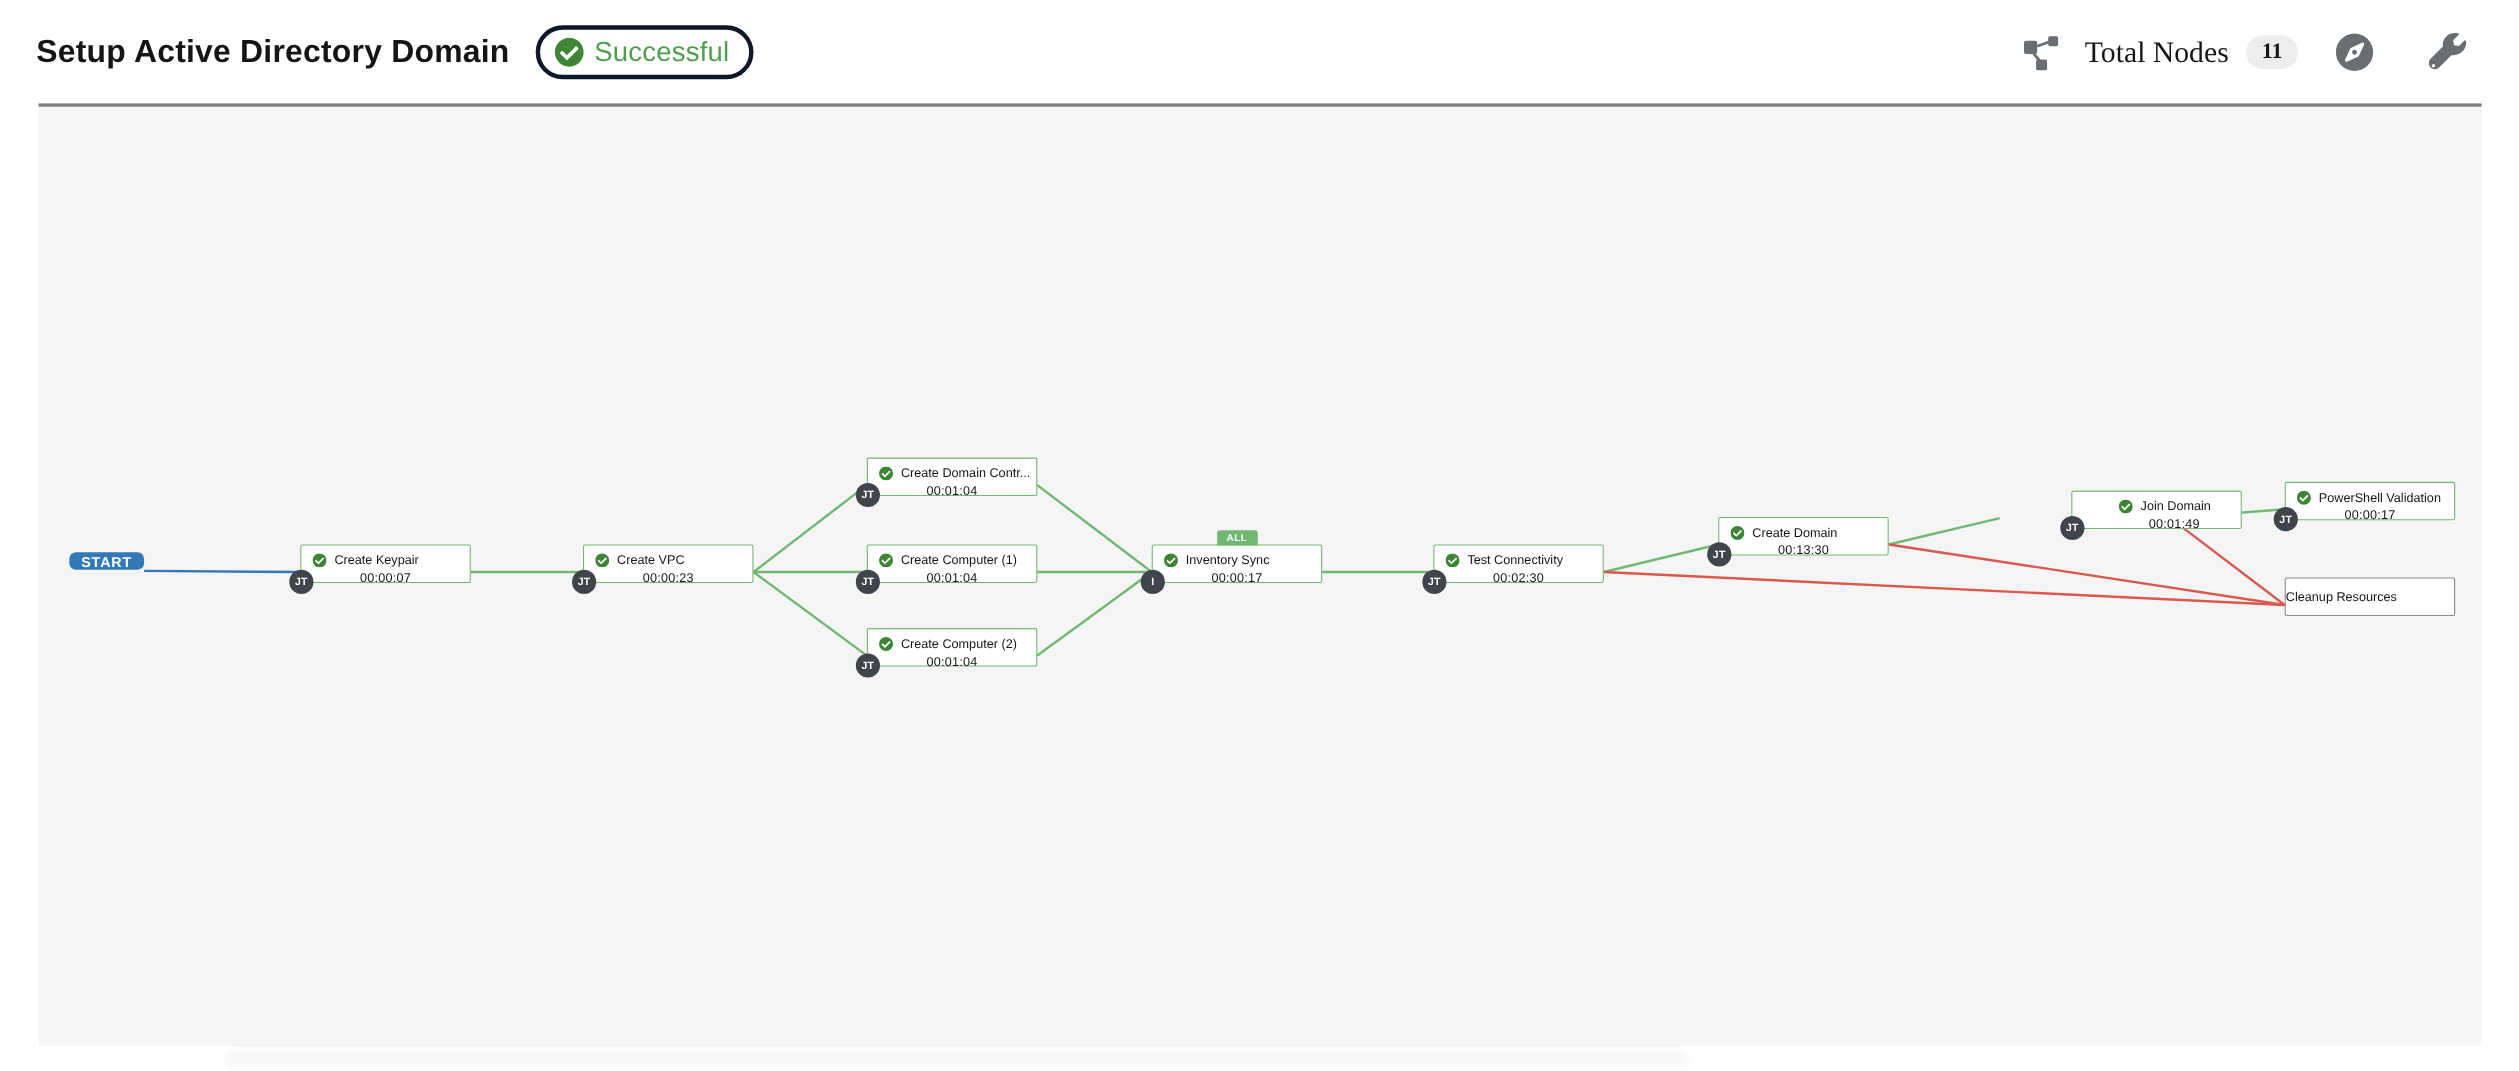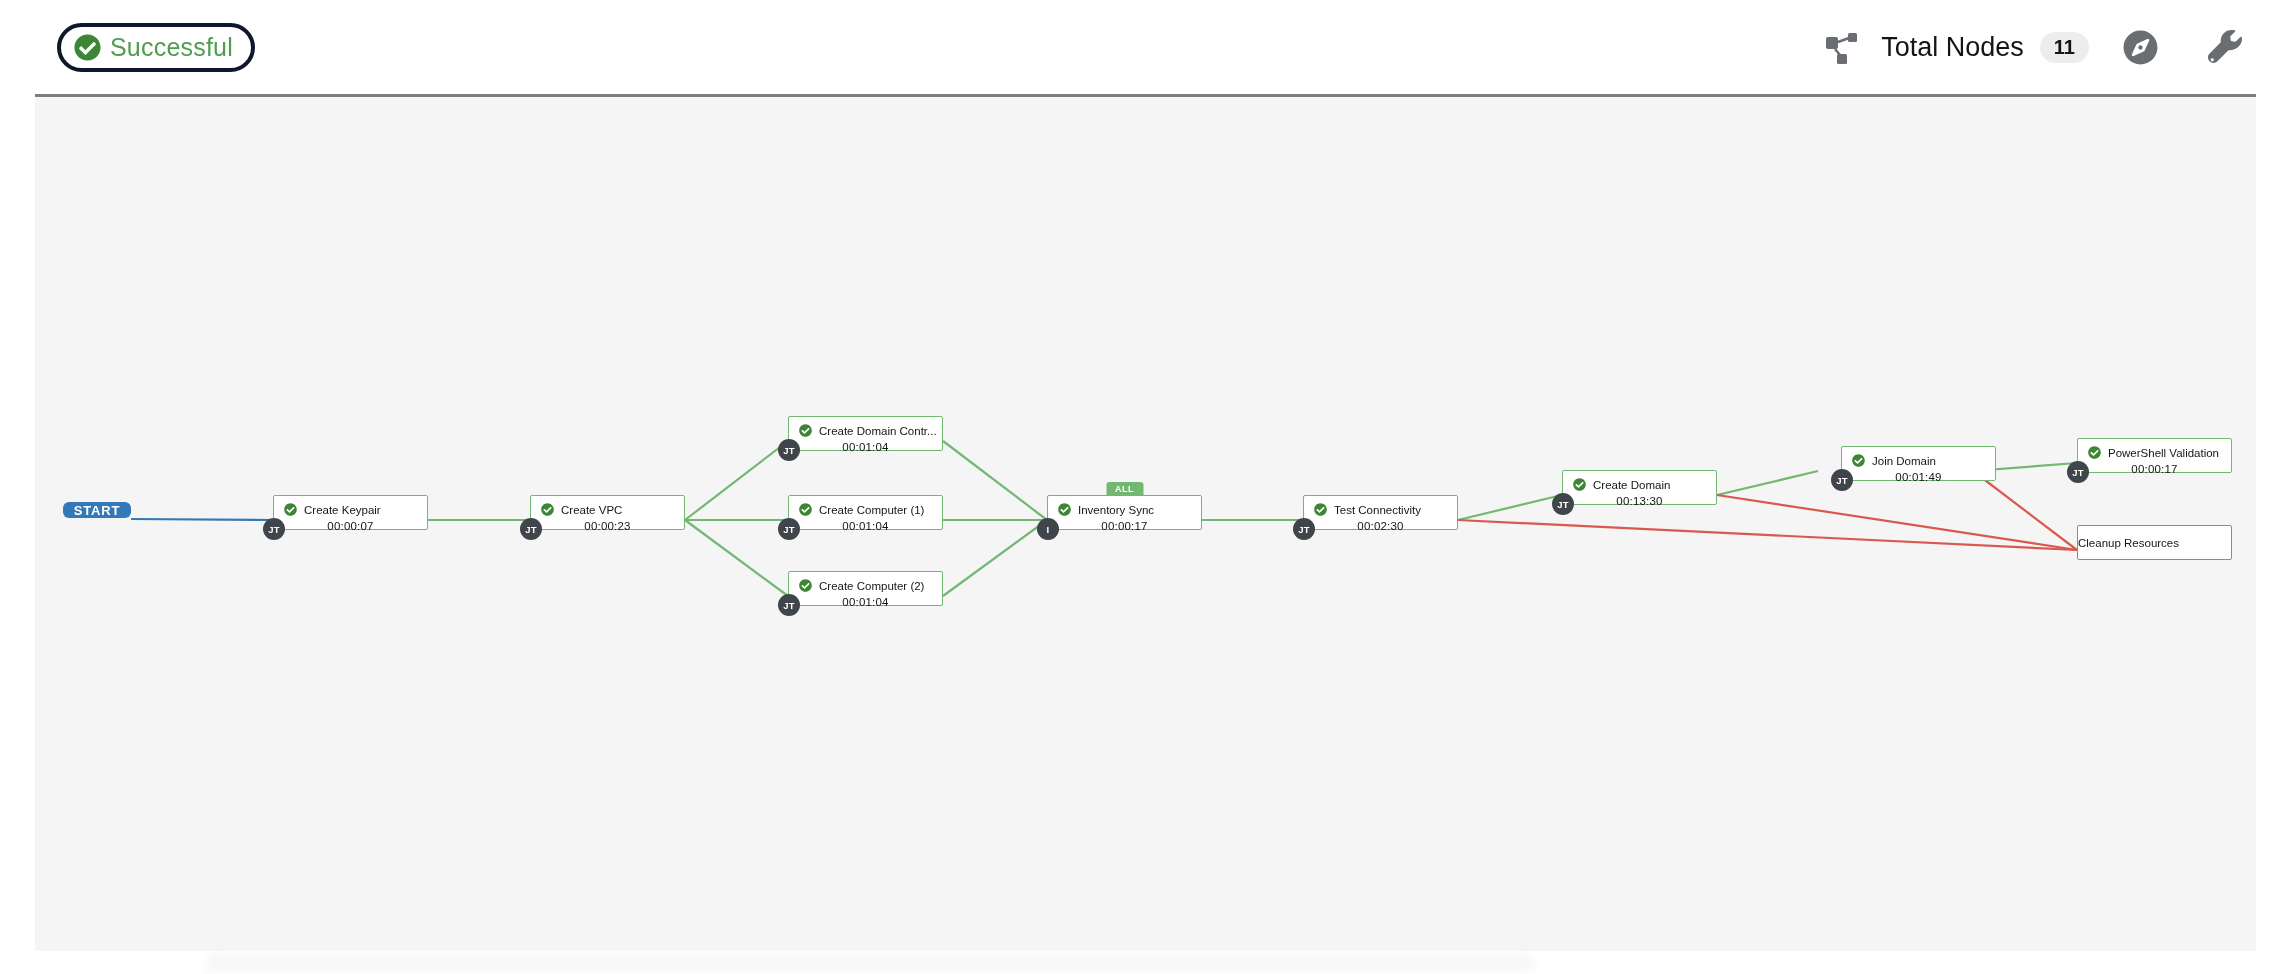--- a/index.html
+++ b/index.html
@@ -4,21 +4,21 @@
 <style>
   html,body{margin:0;padding:0;background:#ffffff;font-family:"Liberation Sans",sans-serif;}
   body{width:2290px;height:974px;position:relative;overflow:hidden;color:#151515;}
 
   
   .header{position:absolute;left:0;top:0;width:2290px;height:94px;display:flex;align-items:center;box-sizing:border-box;padding:0 48px 0 33px;background:#fff;}
   .page-title{font-size:29px;font-weight:700;margin:0;letter-spacing:.2px;white-space:nowrap;}
   .status-pill{display:inline-flex;align-items:center;gap:9px;border:4px solid #0f172a;border-radius:26px;padding:6px 18px 6px 13px;margin-left:24px;background:#fff;}
   .status-pill .check-circle svg{display:block;}
   .status-label{font-size:25px;color:var(--status-green,#4f9d4f);letter-spacing:.2px;}
-  .header-right{margin-left:auto;display:flex;align-items:center;}
+  .header-right{margin-left:auto;display:flex;align-items:center;font-family:Liberation Serif, serif;}
   .total-nodes-label{font-size:27px;margin-left:22px;white-space:nowrap;}
   .count-pill{margin-left:16px;background:#ededed;border-radius:18px;padding:4px 14px;font-size:20px;font-weight:600;}
   .icon-btn{display:inline-flex;align-items:center;justify-content:center;background:none;border:none;padding:0;cursor:pointer;}
   .compass-btn{margin-left:34px;}
   .wrench-btn{margin-left:50px;}
 
   
   .canvas{position:absolute;left:35px;top:94px;width:2221px;height:854px;background:#f5f5f5;border-top:3px solid #7b7e81;box-sizing:content-box;}
   #edges{position:absolute;left:0;top:0;width:2221px;height:854px;}
   #nodes{position:absolute;left:0;top:0;width:100%;height:100%;}
@@ -33,20 +33,21 @@
   .node-time{text-align:center;font-size:11.5px;margin-top:4px;letter-spacing:.2px;}
   .node-badge{position:absolute;left:-11px;bottom:-11px;width:22px;height:22px;border-radius:50%;background:var(--badge-bg,#40454b);color:#fff;font-size:9.5px;font-weight:700;display:flex;align-items:center;justify-content:center;letter-spacing:.3px;}
   .all-badge{position:absolute;left:50%;transform:translateX(-50%);top:-14px;height:14px;line-height:14px;padding:0 9px;background:var(--edge-success,#72b872);color:#fff;font-size:9px;font-weight:700;border-radius:3px 3px 0 0;letter-spacing:.5px;}
 
   .bottom-fade{position:absolute;left:170px;top:856px;width:1330px;height:18px;background:#efefef;opacity:.45;border-radius:12px 12px 0 0;filter:blur(3px);}
 </style>
 </head>
 <body>
 
 <div class="header">
+  <h1 class="page-title">Setup Active Directory Domain</h1>
 
   <div class="status-pill">
     <span class="check-circle">
       <svg width="27" height="27" viewBox="0 0 512 512">
           <path fill="#3e8635" d="M504 256c0 136.967-111.033 248-248 248S8 392.967 8 256 119.033 8 256 8s248 111.033 248 248zM227.314 387.314l184-184c6.248-6.248 6.248-16.379 0-22.627l-22.627-22.627c-6.248-6.249-16.379-6.249-22.628 0L216 308.118l-70.059-70.059c-6.248-6.248-16.379-6.248-22.628 0l-22.627 22.627c-6.248 6.248-6.248 16.379 0 22.627l104 104c6.249 6.249 16.379 6.249 22.628.001z"></path>
         </svg>
     </span>
     <span class="status-label">Successful</span>
   </div>
 
@@ -169,21 +170,21 @@
       <div class="node" style="left: 1527px; top: 373px;">
         <div class="node-title">
           <svg width="13" height="13" viewBox="0 0 512 512">
             <path fill="#3e8635" d="M504 256c0 136.967-111.033 248-248 248S8 392.967 8 256 119.033 8 256 8s248 111.033 248 248zM227.314 387.314l184-184c6.248-6.248 6.248-16.379 0-22.627l-22.627-22.627c-6.248-6.249-16.379-6.249-22.628 0L216 308.118l-70.059-70.059c-6.248-6.248-16.379-6.248-22.628 0l-22.627 22.627c-6.248 6.248-6.248 16.379 0 22.627l104 104c6.249 6.249 16.379 6.249 22.628.001z"></path>
           </svg>
           <span>Create Domain</span>
         </div>
         <div class="node-time">00:13:30</div>
         <span class="node-badge">JT</span>
       </div>
-      <div class="node" style="left: 1806px; top: 349px;">
+      <div class="node" style="left: 1848px; top: 349px; padding-left: 32px;">
         <div class="node-title">
           <svg width="13" height="13" viewBox="0 0 512 512">
             <path fill="#3e8635" d="M504 256c0 136.967-111.033 248-248 248S8 392.967 8 256 119.033 8 256 8s248 111.033 248 248zM227.314 387.314l184-184c6.248-6.248 6.248-16.379 0-22.627l-22.627-22.627c-6.248-6.249-16.379-6.249-22.628 0L216 308.118l-70.059-70.059c-6.248-6.248-16.379-6.248-22.628 0l-22.627 22.627c-6.248 6.248-6.248 16.379 0 22.627l104 104c6.249 6.249 16.379 6.249 22.628.001z"></path>
           </svg>
           <span>Join Domain</span>
         </div>
         <div class="node-time">00:01:49</div>
         <span class="node-badge">JT</span>
       </div>
       <div class="node" style="left: 2042px; top: 341px;">

